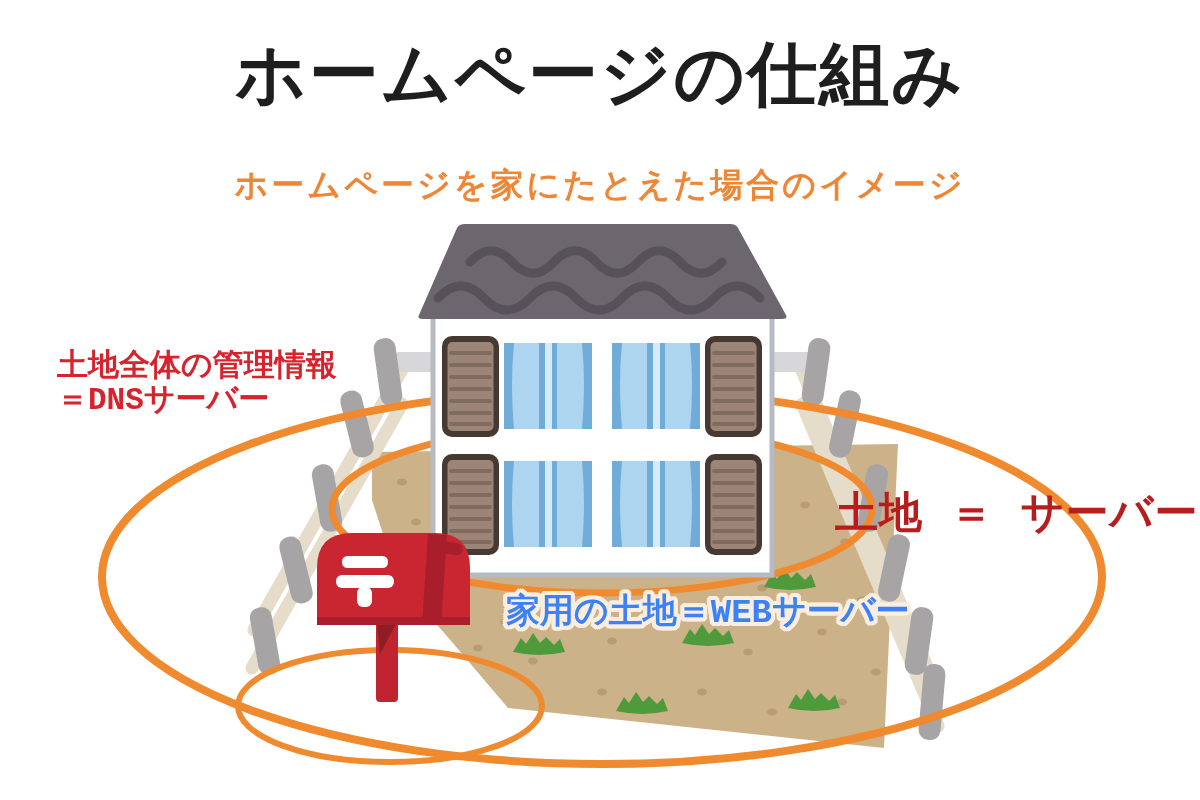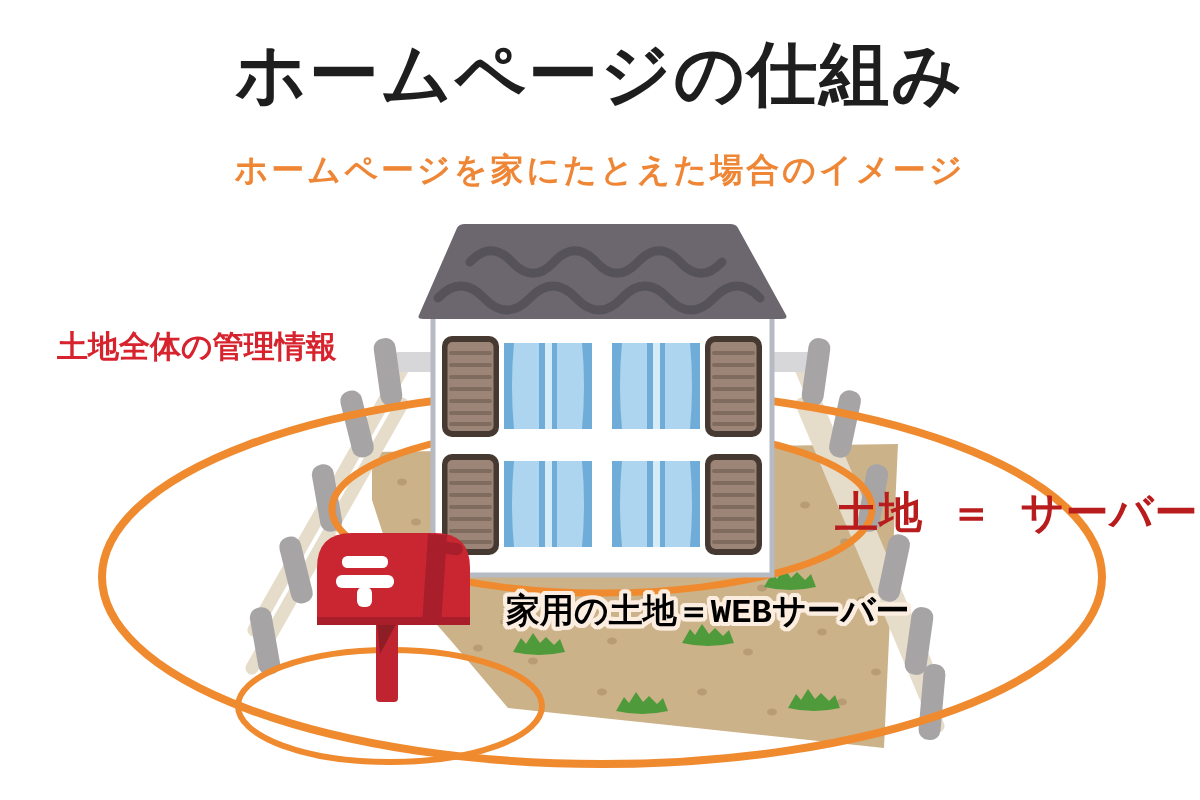--- a/index.html
+++ b/index.html
@@ -7,31 +7,31 @@
     position:relative;width:1200px;height:800px;background:#ffffff;overflow:hidden;
     font-family:Liberation Mono, monospace;
   }
   .scene{position:absolute;left:0;top:0;width:1200px;height:800px;}
   .txt{position:absolute;white-space:nowrap;font-weight:900;}
   .title{
     left:0;right:0;top:28px;text-align:center;
     font-size:70px;letter-spacing:2px;color:#1e1e1e;
   }
   .subtitle{
-    left:0;right:0;top:148px;text-align:center;
+    left:0;right:0;top:163px;text-align:center;
     font-size:33px;letter-spacing:3px;color:#ee8636;font-weight:700;
   }
   .lbl-dns{
-    left:57px;top:332px;font-size:31px;line-height:1.1;color:#d7232d;
+    left:57px;top:350px;font-size:31px;line-height:1.1;color:#d7232d;
   }
   .lbl-server{
     left:835px;top:484px;font-size:43px;color:#b91c1c;letter-spacing:1px;
   }
   .outlined{
-    color:#000000;
+    color:#3b82f6;
     text-shadow:
       -4px 0 0 #fbeee0, 4px 0 0 #fbeee0, 0 -4px 0 #fbeee0, 0 4px 0 #fbeee0,
       -3px -3px 0 #fbeee0, 3px -3px 0 #fbeee0, -3px 3px 0 #fbeee0, 3px 3px 0 #fbeee0,
       -4px -2px 0 #fbeee0, -4px 2px 0 #fbeee0, 4px -2px 0 #fbeee0, 4px 2px 0 #fbeee0,
       -2px -4px 0 #fbeee0, 2px -4px 0 #fbeee0, -2px 4px 0 #fbeee0, 2px 4px 0 #fbeee0;
     text-align: right;
   }
   .lbl-web{left:506px;top:588px;font-size:34px;}
   .lbl-mail{left:126px;top:714px;font-size:34px;}
 </style>
@@ -158,17 +158,18 @@
         <rect x="357" y="587" width="15" height="20" rx="6"></rect>
       </g>
     </g>
   </svg>
 
   <div class="txt title">ホームページの仕組み</div>
   <div class="txt subtitle">ホームページを家にたとえた場合のイメージ</div>
 
   <div class="txt lbl-dns">
     <div>土地全体の管理情報</div>
+    <div>＝DNSサーバー</div>
   </div>
   <div class="txt lbl-server">土地 ＝ サーバー</div>
   <div class="txt outlined lbl-web">家用の土地＝WEBサーバー</div>
 
 </div>
 
 </body></html>

